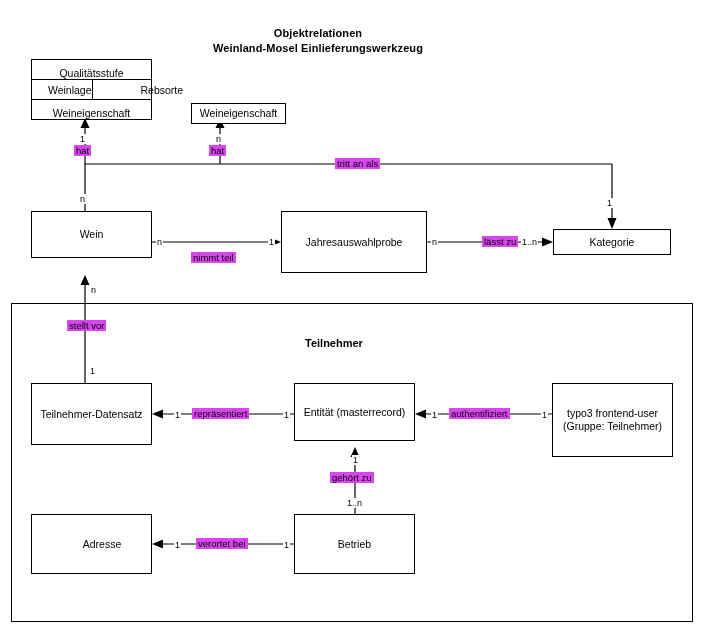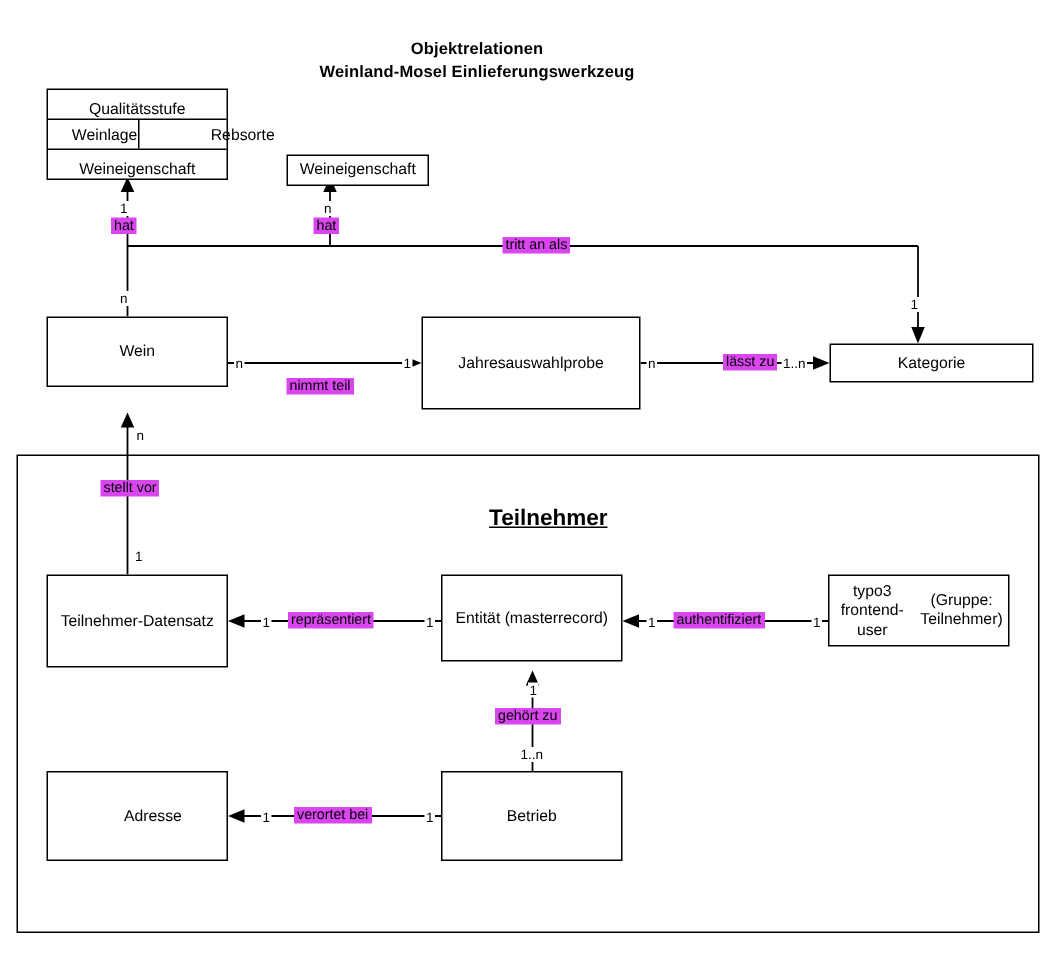--- a/index.html
+++ b/index.html
@@ -90,26 +90,25 @@
   
   .group-box {
     position: absolute;
     box-sizing: border-box;
     border: 1.3px solid #000;
     background: transparent;
     z-index: 1;
   }
   .group-title {
     position: absolute;
-    font-size: 15px;
+    font-size: 11px;
     font-weight: bold;
     z-index: 2;
     white-space: nowrap;
-    text-align: right;
-    text-decoration: underline;
+    text-align: left;
   }
 
   
   .edge-label {
     position: absolute;
     font-size: 9.5px;
     line-height: 11px;
     background: #d946ef;
     padding: 0 2px;
     white-space: nowrap;
@@ -217,33 +216,33 @@
   </div>
 
   <div class="entity" style="left:31px; top:211px; width:121px; height:47px;">
     <span class="label">Wein</span>
   </div>
 
   <div class="entity" style="left:281px; top:211px; width:146px; height:62px;">
     <span class="label">Jahresauswahlprobe</span>
   </div>
 
-  <div class="entity" style="left:553px; top:229px; width:136px; height:26px;">
+  <div class="entity" style="left:553px; top:229px; width:118px; height:26px;">
     <span class="label">Kategorie</span>
   </div>
 
   <div class="entity" style="left:31px; top:383px; width:121px; height:62px;">
     <span class="label">Teilnehmer-Datensatz</span>
   </div>
 
   <div class="entity" style="left:294px; top:383px; width:121px; height:58px;">
     <span class="label">Entität (masterrecord)</span>
   </div>
 
-  <div class="entity" style="left:552px; top:383px; width:121px; height:48px; ">
+  <div class="entity" style="left:552px; top:383px; width:121px; height:74px; flex-direction:column;">
     <span class="label">typo3 frontend-user</span>
     <span class="label">(Gruppe: Teilnehmer)</span>
   </div>
 
   <div class="entity" style="left:31px; top:514px; width:121px; height:60px;padding-left:21px;">
     <span class="label">Adresse</span>
   </div>
 
   <div class="entity" style="left:294px; top:514px; width:121px; height:60px;">
     <span class="label">Betrieb</span>

